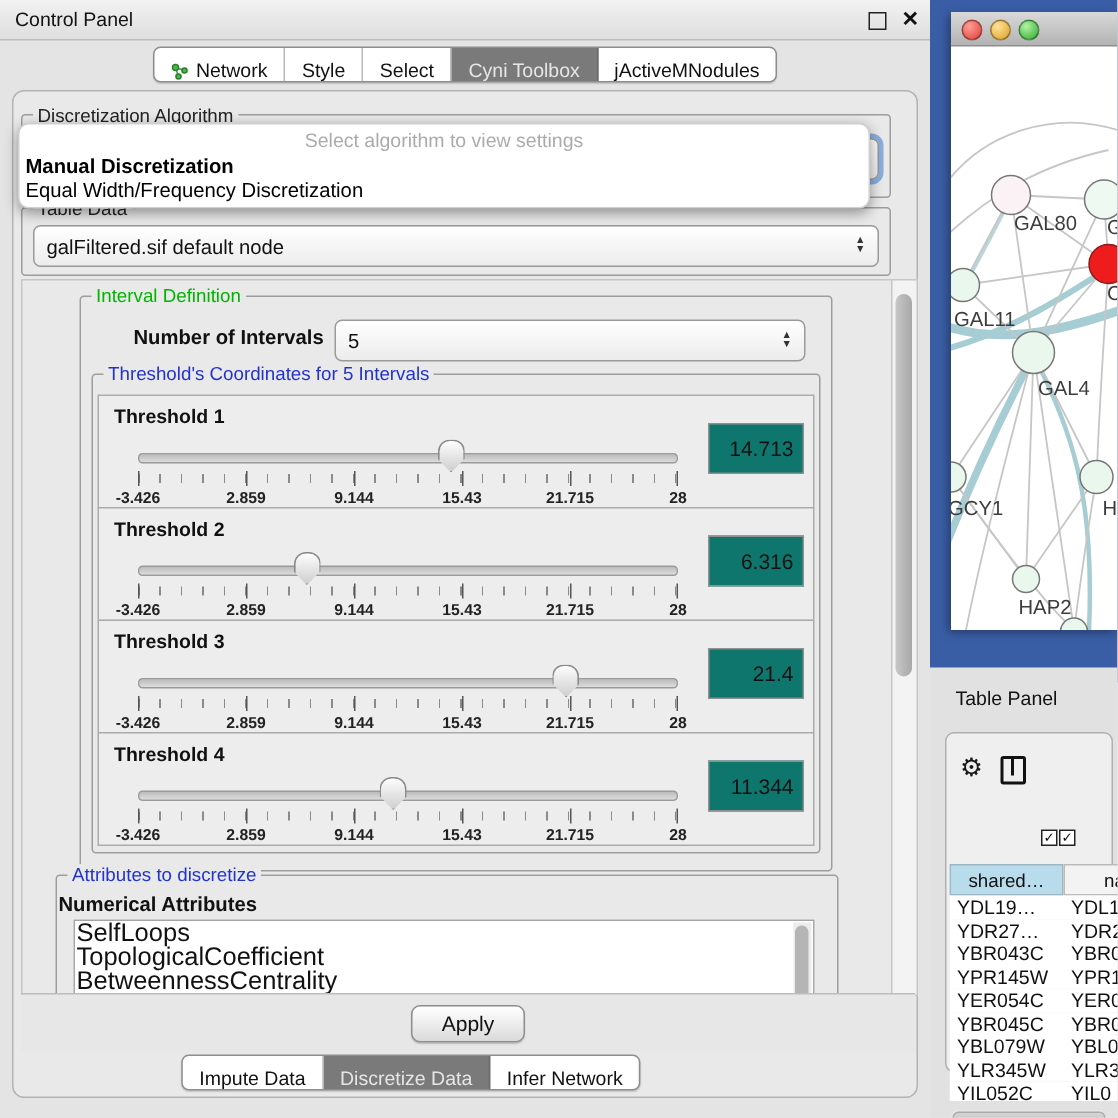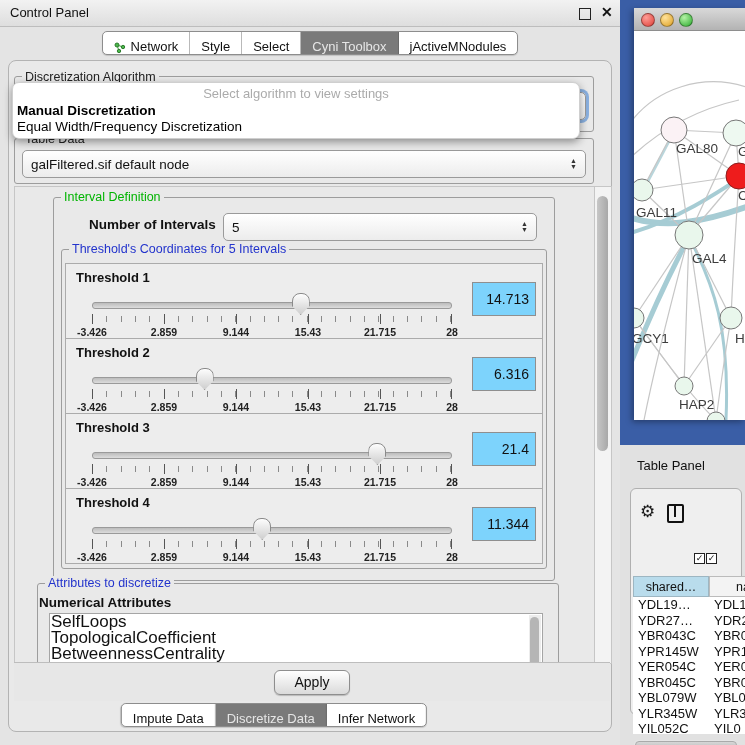--- a/index.html
+++ b/index.html
@@ -75,21 +75,21 @@
       border:1px solid #9a9a9a;background:linear-gradient(#bcbcbc,#dcdcdc);}
   .thumb{position:absolute;top:3px;width:16px;height:20px;
       background:linear-gradient(#fdfdfd,#cfcfcf);border:1px solid #8a8a8a;
       border-radius:8px 8px 3px 3px;
       clip-path:polygon(0 0,100% 0,100% 58%,50% 100%,0 58%);}
   .ticks{position:absolute;left:0;top:26px;width:359px;height:6px;
       background:repeating-linear-gradient(90deg,#8a8a8a 0 1px,transparent 1px 14.32px);}
   .majors i{position:absolute;top:24px;width:1px;height:10px;background:#555;}
   .tick-labels span{position:absolute;top:36px;transform:translateX(-50%);
       font-size:10.5px;font-weight:bold;color:#222;white-space:nowrap;}
-  .val-box{position:absolute;left:406px;top:18px;width:56px;height:32px;background:#7dd3fc;
+  .val-box{position:absolute;left:406px;top:18px;width:56px;height:32px;background:#0f766e;
       border:1px solid #8f8f8f;font-size:14px;text-align:right;line-height:32px;padding-right:6px;}
 
   
   #attr-group{left:22px;top:396px;width:520px;height:120px;}
   #attr-legend{left:30px;top:389px;}
   #attr-sub{left:24px;top:408px;font-size:13.5px;font-weight:bold;}
   #attr-list{left:34px;top:426px;width:492px;height:60px;background:#fff;
       border:1px solid #a5a5a5;overflow:hidden;}
   .attr-item{height:16px;line-height:16px;padding-left:1px;font-size:17px;color:#111;}
   #attr-scrollbar{position:absolute;right:1px;top:1px;width:12px;height:58px;background:#ececec;}

